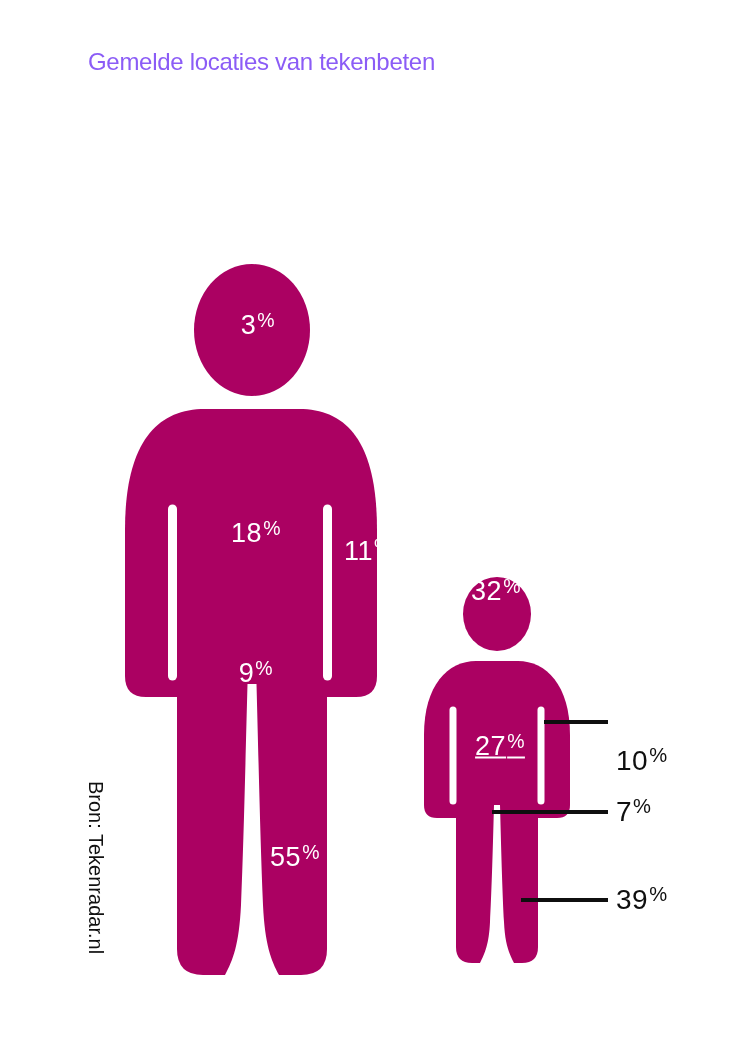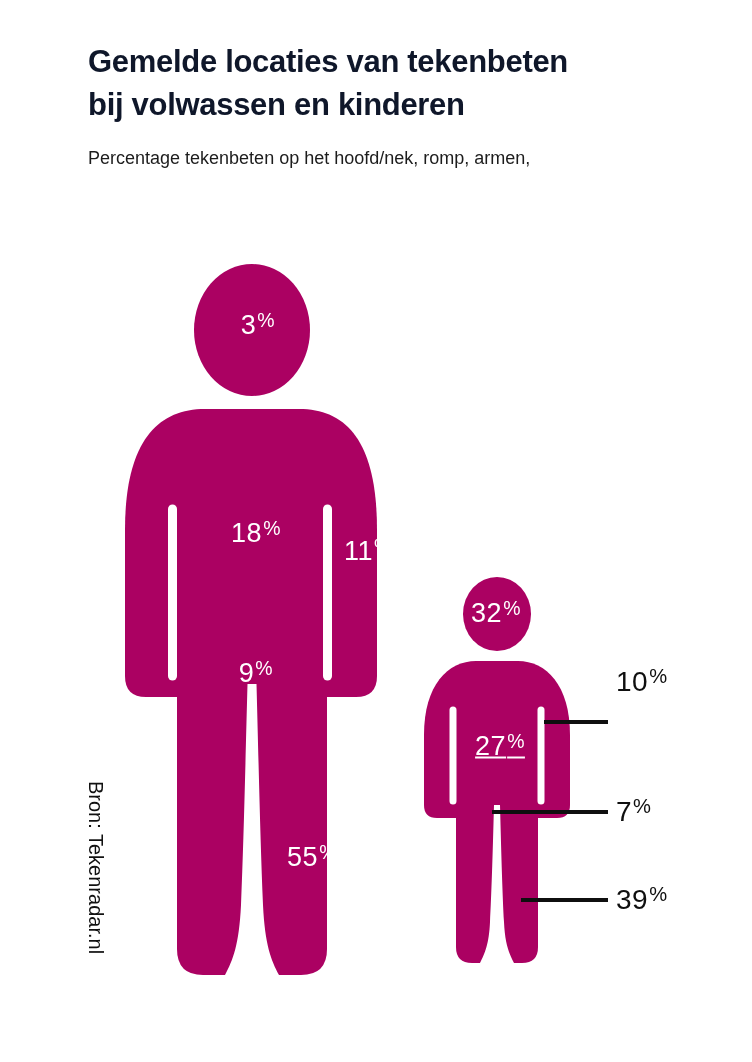--- a/index.html
+++ b/index.html
@@ -7,25 +7,25 @@
     position: relative;
     width: 752px;
     height: 1062px;
     background: #ffffff;
     overflow: hidden;
     font-family: "Liberation Sans", "DejaVu Sans", sans-serif;
     color: #1a1a1a;
   }
   .header { position: absolute; left: 88px; top: 40px; }
   .title-line {
-    font-size: 31px;
+    font-size: 24px;
     line-height: 43px;
-    font-weight: 700;
+    font-weight: 400;
     letter-spacing: -0.3px;
-    color: #0f172a;
+    color: #8b5cf6;
     white-space: nowrap;
   }
   .subtitle { position: absolute; left: 88px; top: 144px; }
   .subtitle-line {
     font-size: 18px;
     line-height: 28px;
     color: #1c1c1c;
     white-space: nowrap;
   }
   .art { position: absolute; left: 0; top: 0; width: 752px; height: 1062px; }
@@ -71,25 +71,23 @@
     white-space: nowrap;
   }
 </style>
 </head>
 <body>
 
 <div class="page">
 
   <div class="header">
     <div class="title-line">Gemelde locaties van tekenbeten</div>
-    <div class="title-line">bij volwassen en kinderen</div>
   </div>
 
   <div class="subtitle">
-    <div class="subtitle-line">Percentage tekenbeten op het hoofd/nek, romp, armen,</div>
   </div>
 
   <svg class="art" viewBox="0 0 752 1062">
 
     <g>
       <ellipse class="fig-shape" cx="252" cy="330" rx="58" ry="66"></ellipse>
       <path class="fig-shape" d="M 125 530 C 125 445 155 409 205 409 L 299 409 C 349 409 377 445 377 530
                L 377 676 Q 377 697 356 697 L 146 697 Q 125 697 125 676 Z"></path>
       <path class="fig-shape" d="M 177 560 L 327 560 L 327 949 Q 327 975 301 975 L 203 975 Q 177 975 177 949 Z"></path>
       <line class="cut-line" x1="172.5" y1="509" x2="172.5" y2="676" stroke-width="9"></line>
@@ -121,32 +119,32 @@
   </div>
   <div class="label" style="left:256px; top:533px;">
     <span class="num">18</span><span class="pct">%</span>
   </div>
   <div class="label" style="left:368px; top:551px;">
     <span class="num">11</span><span class="pct">%</span>
   </div>
   <div class="label" style="left:256px; top:673px;">
     <span class="num">9</span><span class="pct">%</span>
   </div>
-  <div class="label" style="left:312px; top:857px;">
+  <div class="label" style="left:295px; top:857px;">
     <span class="num">55</span><span class="pct">%</span>
   </div>
 
-  <div class="label" style="left:496px; top:613px;">
+  <div class="label" style="left:496px; top:591px;">
     <span class="num">32</span><span class="pct">%</span>
   </div>
   <div class="label" style="left:500px; top:746px;text-decoration:underline;">
     <span class="num">27</span><span class="pct">%</span>
   </div>
 
-  <div class="callout-label" style="left:616px; top:682px;">
+  <div class="callout-label" style="left:616px; top:761px;">
     <span class="num">10</span><span class="pct">%</span>
   </div>
   <div class="callout-label" style="left:616px; top:812px;">
     <span class="num">7</span><span class="pct">%</span>
   </div>
   <div class="callout-label" style="left:616px; top:900px;">
     <span class="num">39</span><span class="pct">%</span>
   </div>
 
   <div class="source">Bron: Tekenradar.nl</div>

